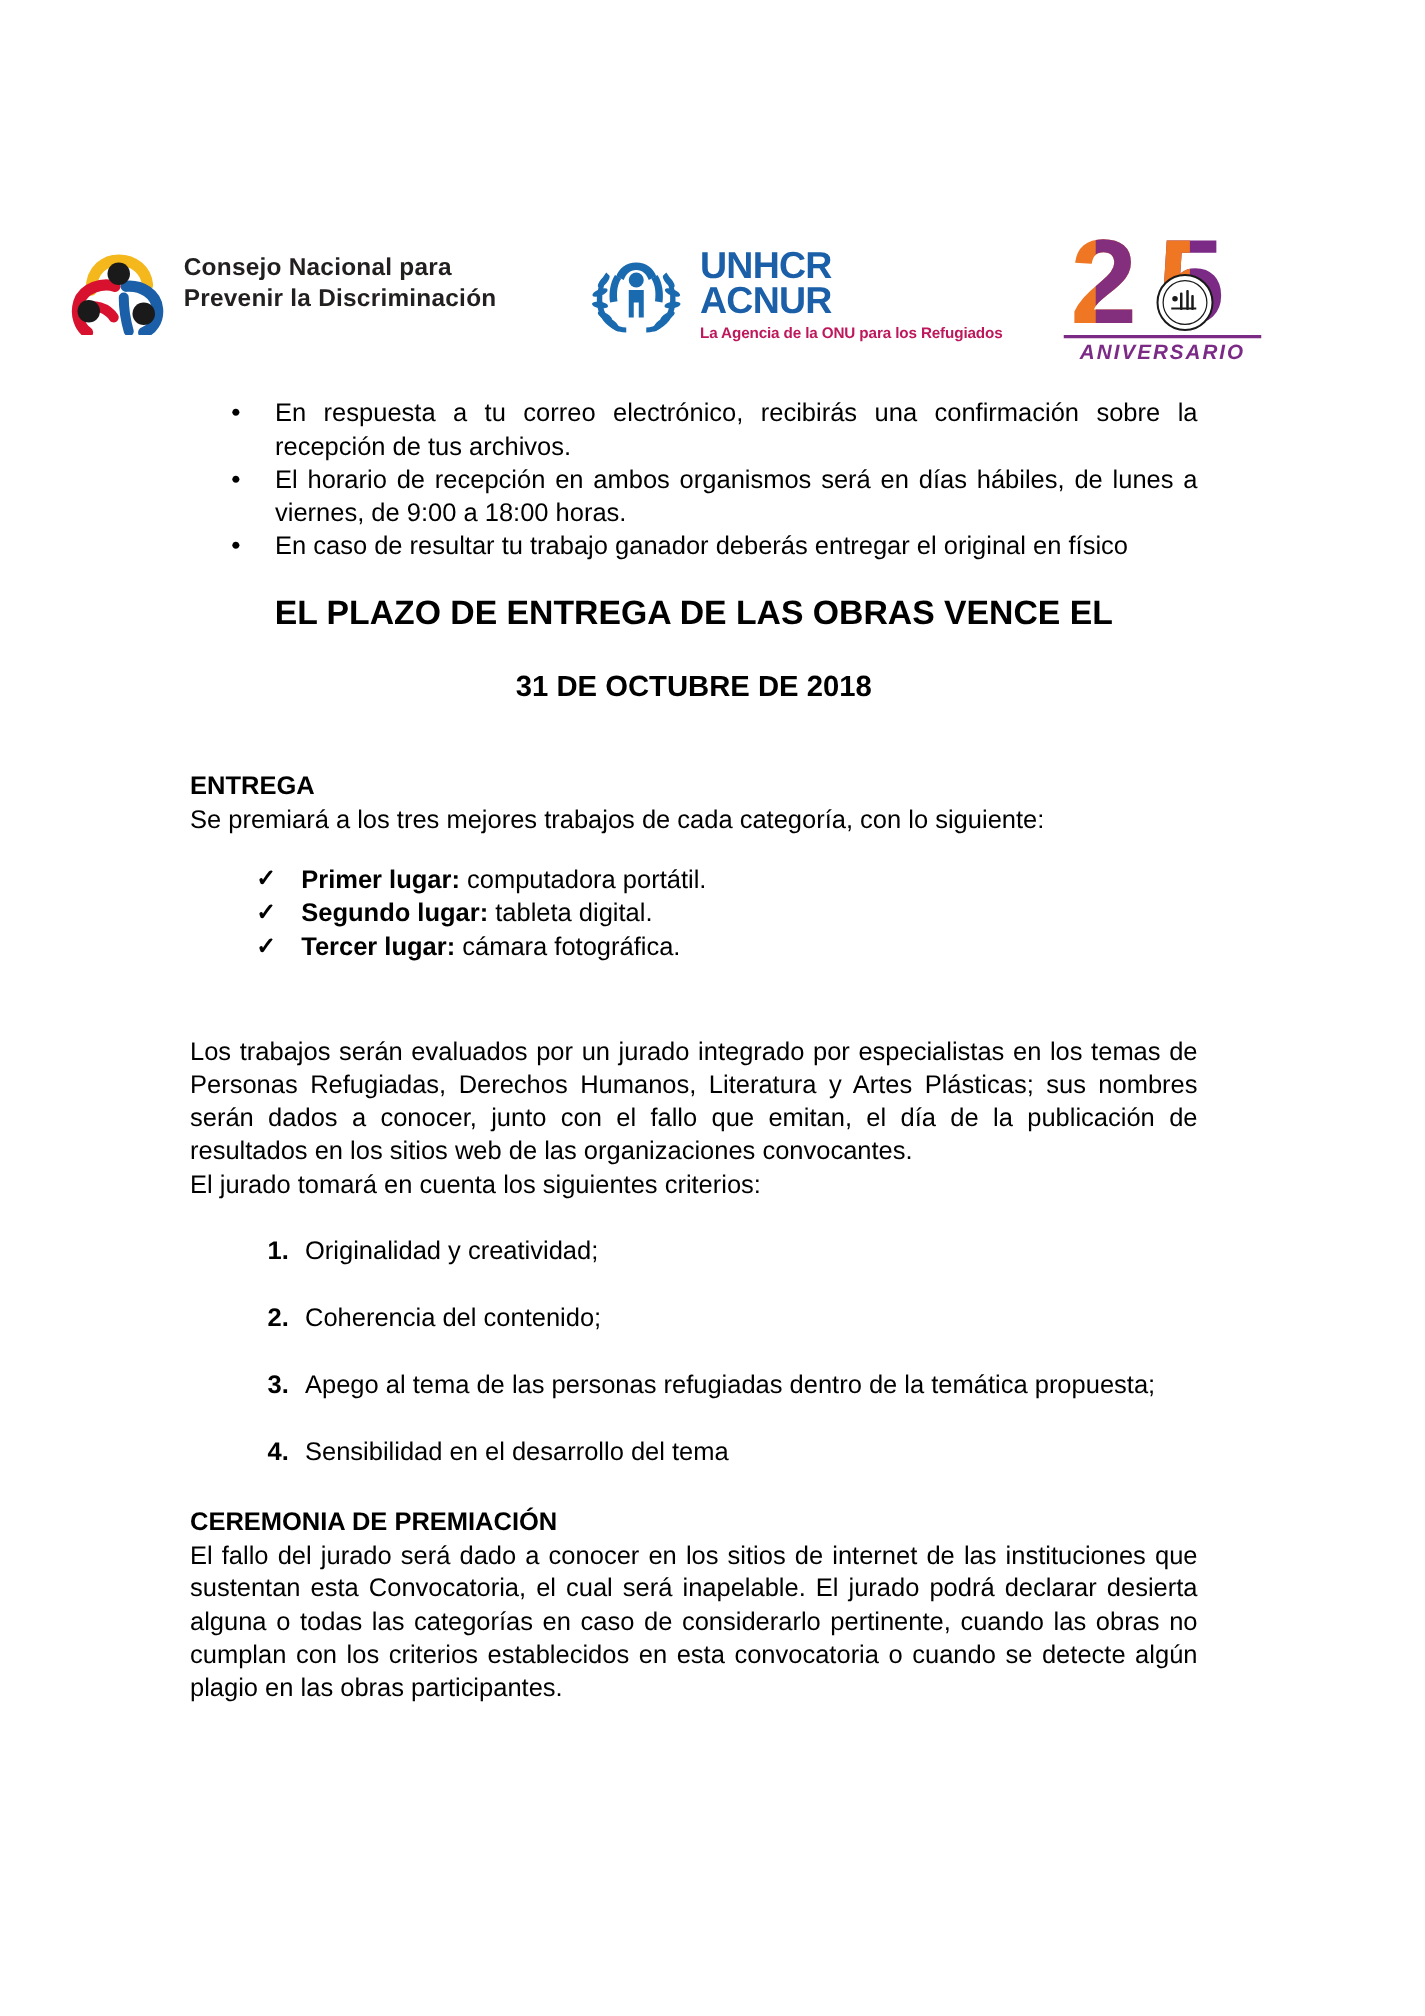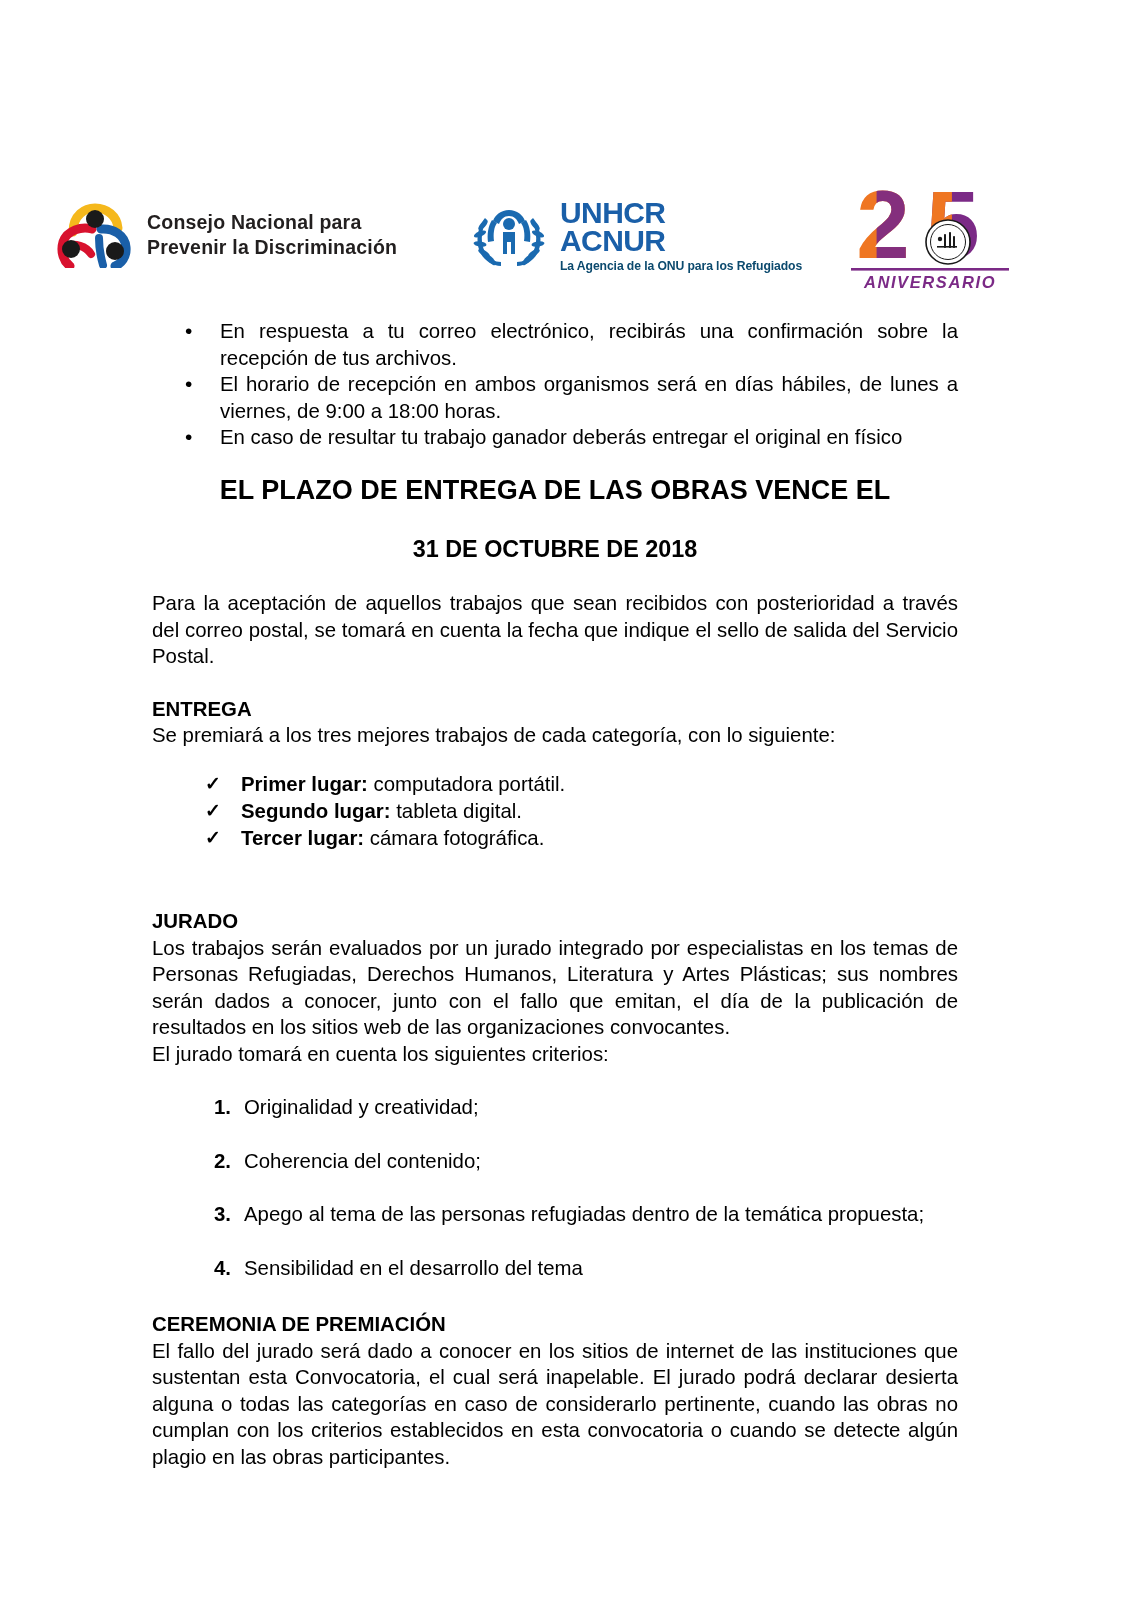--- a/index.html
+++ b/index.html
@@ -20,21 +20,21 @@
   .logo-band {
     position: absolute;
     left: 0; top: 168px;
     width: 1140px; height: 130px;
   }
 
   
   .conapred {
     position: absolute;
     left: 55px; top: 34px;
-    display: flex; align-items: center; gap: 14px;
+    display: flex; gap: 14px;
   }
   .conapred-mark {
     position: relative; width: 78px; height: 66px; flex: none;
   }
   .conapred-text {
     font-family: "Liberation Sans", sans-serif;
     font-weight: 700;
     color: #221f1f;
     line-height: 1.30;
     letter-spacing: 0.2px;
@@ -56,21 +56,21 @@
     font-weight: 700;
     font-size: 30px;
     letter-spacing: -0.6px;
     color: #1a5fa8;
   }
   .unhcr-words .w2 { margin-top: -2px; }
   .unhcr-words .w3 {
     display: block;
     font-size: 12.2px;
     font-weight: 700;
-    color: #0c4a6e;
+    color: #be185d;
     margin-top: 4px;
     letter-spacing: -0.1px;
     white-space: nowrap;
   }
 
   
   .aniv {
     position: absolute;
     left: 845px; top: 8px;
     width: 170px; height: 124px;
@@ -289,37 +289,35 @@
       <li>El horario de recepción en ambos organismos será en días hábiles, de lunes a viernes, de 9:00 a 18:00 horas.</li>
       <li>En caso de resultar tu trabajo ganador deberás entregar el original en físico</li>
     </ul>
 
     <div class="spacer-22"></div>
     <div class="center-head">EL PLAZO DE ENTREGA DE LAS OBRAS VENCE EL</div>
     <div class="spacer-26"></div>
     <div class="center-head big">31 DE OCTUBRE DE 2018</div>
     <div class="spacer-26"></div>
 
-    <div class="body-text">Para la aceptación de aquellos trabajos que sean recibidos con posterioridad a través del correo postal, se tomará en cuenta la fecha que indique el sello de salida del Servicio Postal.</div>
 
     <div class="spacer-26"></div>
     <div class="sec-head">ENTREGA</div>
     <div class="body-text last-left">Se premiará a los tres mejores trabajos de cada categoría, con lo siguiente:</div>
 
     <div class="spacer-22"></div>
     <ul class="checks">
       <li><b>Primer lugar:</b><span> computadora portátil.</span></li>
       <li><b>Segundo lugar:</b><span> tableta digital.</span></li>
       <li><b>Tercer lugar:</b><span> cámara fotográfica.</span></li>
     </ul>
 
     <div class="spacer-26"></div>
 
     <div class="spacer-30"></div>
-    <div class="sec-head">JURADO</div>
     <div class="body-text">Los trabajos serán evaluados por un jurado integrado por especialistas en los temas de Personas Refugiadas, Derechos Humanos, Literatura y Artes Plásticas; sus nombres serán dados a conocer, junto con el fallo que emitan, el día de la publicación de resultados en los sitios web de las organizaciones convocantes.</div>
     <div class="body-text last-left">El jurado tomará en cuenta los siguientes criterios:</div>
 
     <ol class="criteria">
       <li>Originalidad y creatividad;</li>
       <li>Coherencia del contenido;</li>
       <li>Apego al tema de las personas refugiadas dentro de la temática propuesta;</li>
       <li>Sensibilidad en el desarrollo del tema</li>
     </ol>
 

